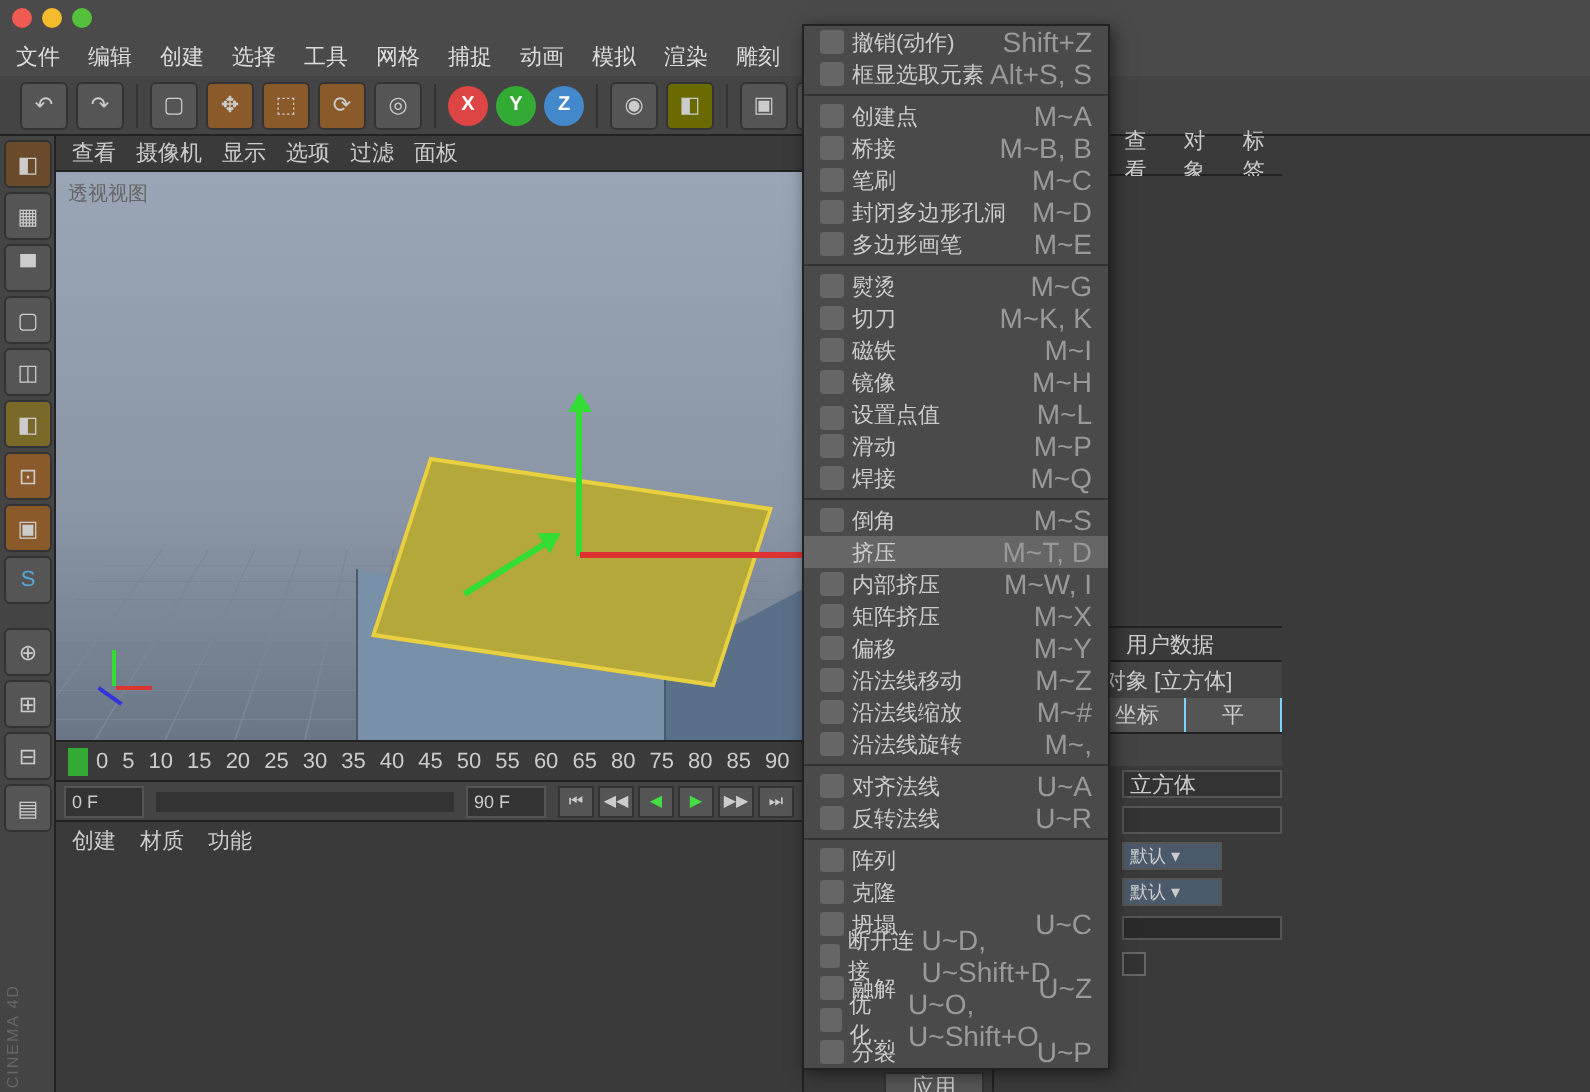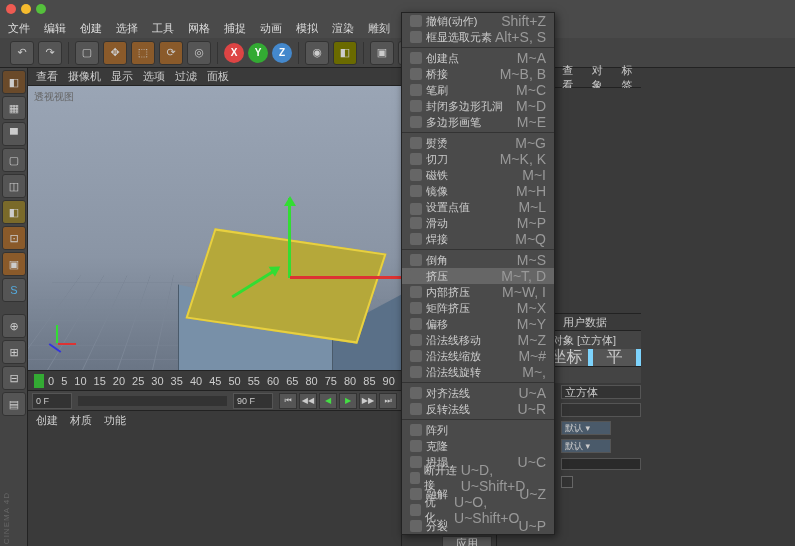--- a/index.html
+++ b/index.html
@@ -66,21 +66,21 @@
 .rv-i2.or{background:#8a5a2a}
 .right-panel{width:145px;background:#3a3a3a;border-left:1px solid #222;display:flex;flex-direction:column}
 .rp-tabs{height:20px;display:flex;gap:10px;padding-left:6px;align-items:center;font-size:10px;color:#aaa;border-bottom:1px solid #222}
 .rp-tree{flex:0 0 225px;background:#3a3a3a;padding:6px}
 .tree-item{display:flex;align-items:center;gap:4px;font-size:10px}
 .tree-ico{width:12px;height:12px;background:#3aa}
 .rp-tabs2{height:18px;display:flex;gap:8px;padding-left:6px;align-items:center;font-size:10px;color:#aaa;border-top:1px solid #222;border-bottom:1px solid #222}
 .rp-header{height:18px;background:#444;display:flex;align-items:center;padding-left:6px;font-size:10px;gap:4px}
 .rp-header .ico{width:12px;height:12px;background:#3aa}
 .rp-subtabs{height:18px;display:flex;border-bottom:1px solid #222}
-.rp-st{flex:1;display:flex;align-items:center;justify-content:center;font-size:16px;background:#3a5a7a;border-right:5px solid #7dd3fc}
+.rp-st{flex:1;display:flex;align-items:center;justify-content:center;font-size:11px;background:#3a5a7a;border-right:1px solid #7dd3fc}
 .rp-st.alt{background:#555}
 .rp-section{background:#3a3a3a}
 .rp-shead{height:16px;background:#444;padding-left:6px;font-size:10px;display:flex;align-items:center}
 .rp-row{height:18px;display:flex;align-items:center;padding-left:8px;font-size:10px;gap:6px}
 .rp-row .lbl{width:50px;color:#aaa}
 .rp-row .val{flex:1;height:14px;background:#333;border:1px solid #555;padding:0 3px;display:flex;align-items:center}
 .rp-row .dd{width:50px;height:14px;background:#4a5a6a;border:1px solid #555;padding:0 3px;display:flex;align-items:center;font-size:9px}
 .rp-row .cb{width:12px;height:12px;background:#333;border:1px solid #666}
 .rp-row .cbar{flex:1;height:12px;background:#2a2a2a;border:1px solid #555}
 .rp-xyz-btn{width:40px;height:14px;background:#555;border:1px solid #333;display:flex;align-items:center;justify-content:center}

